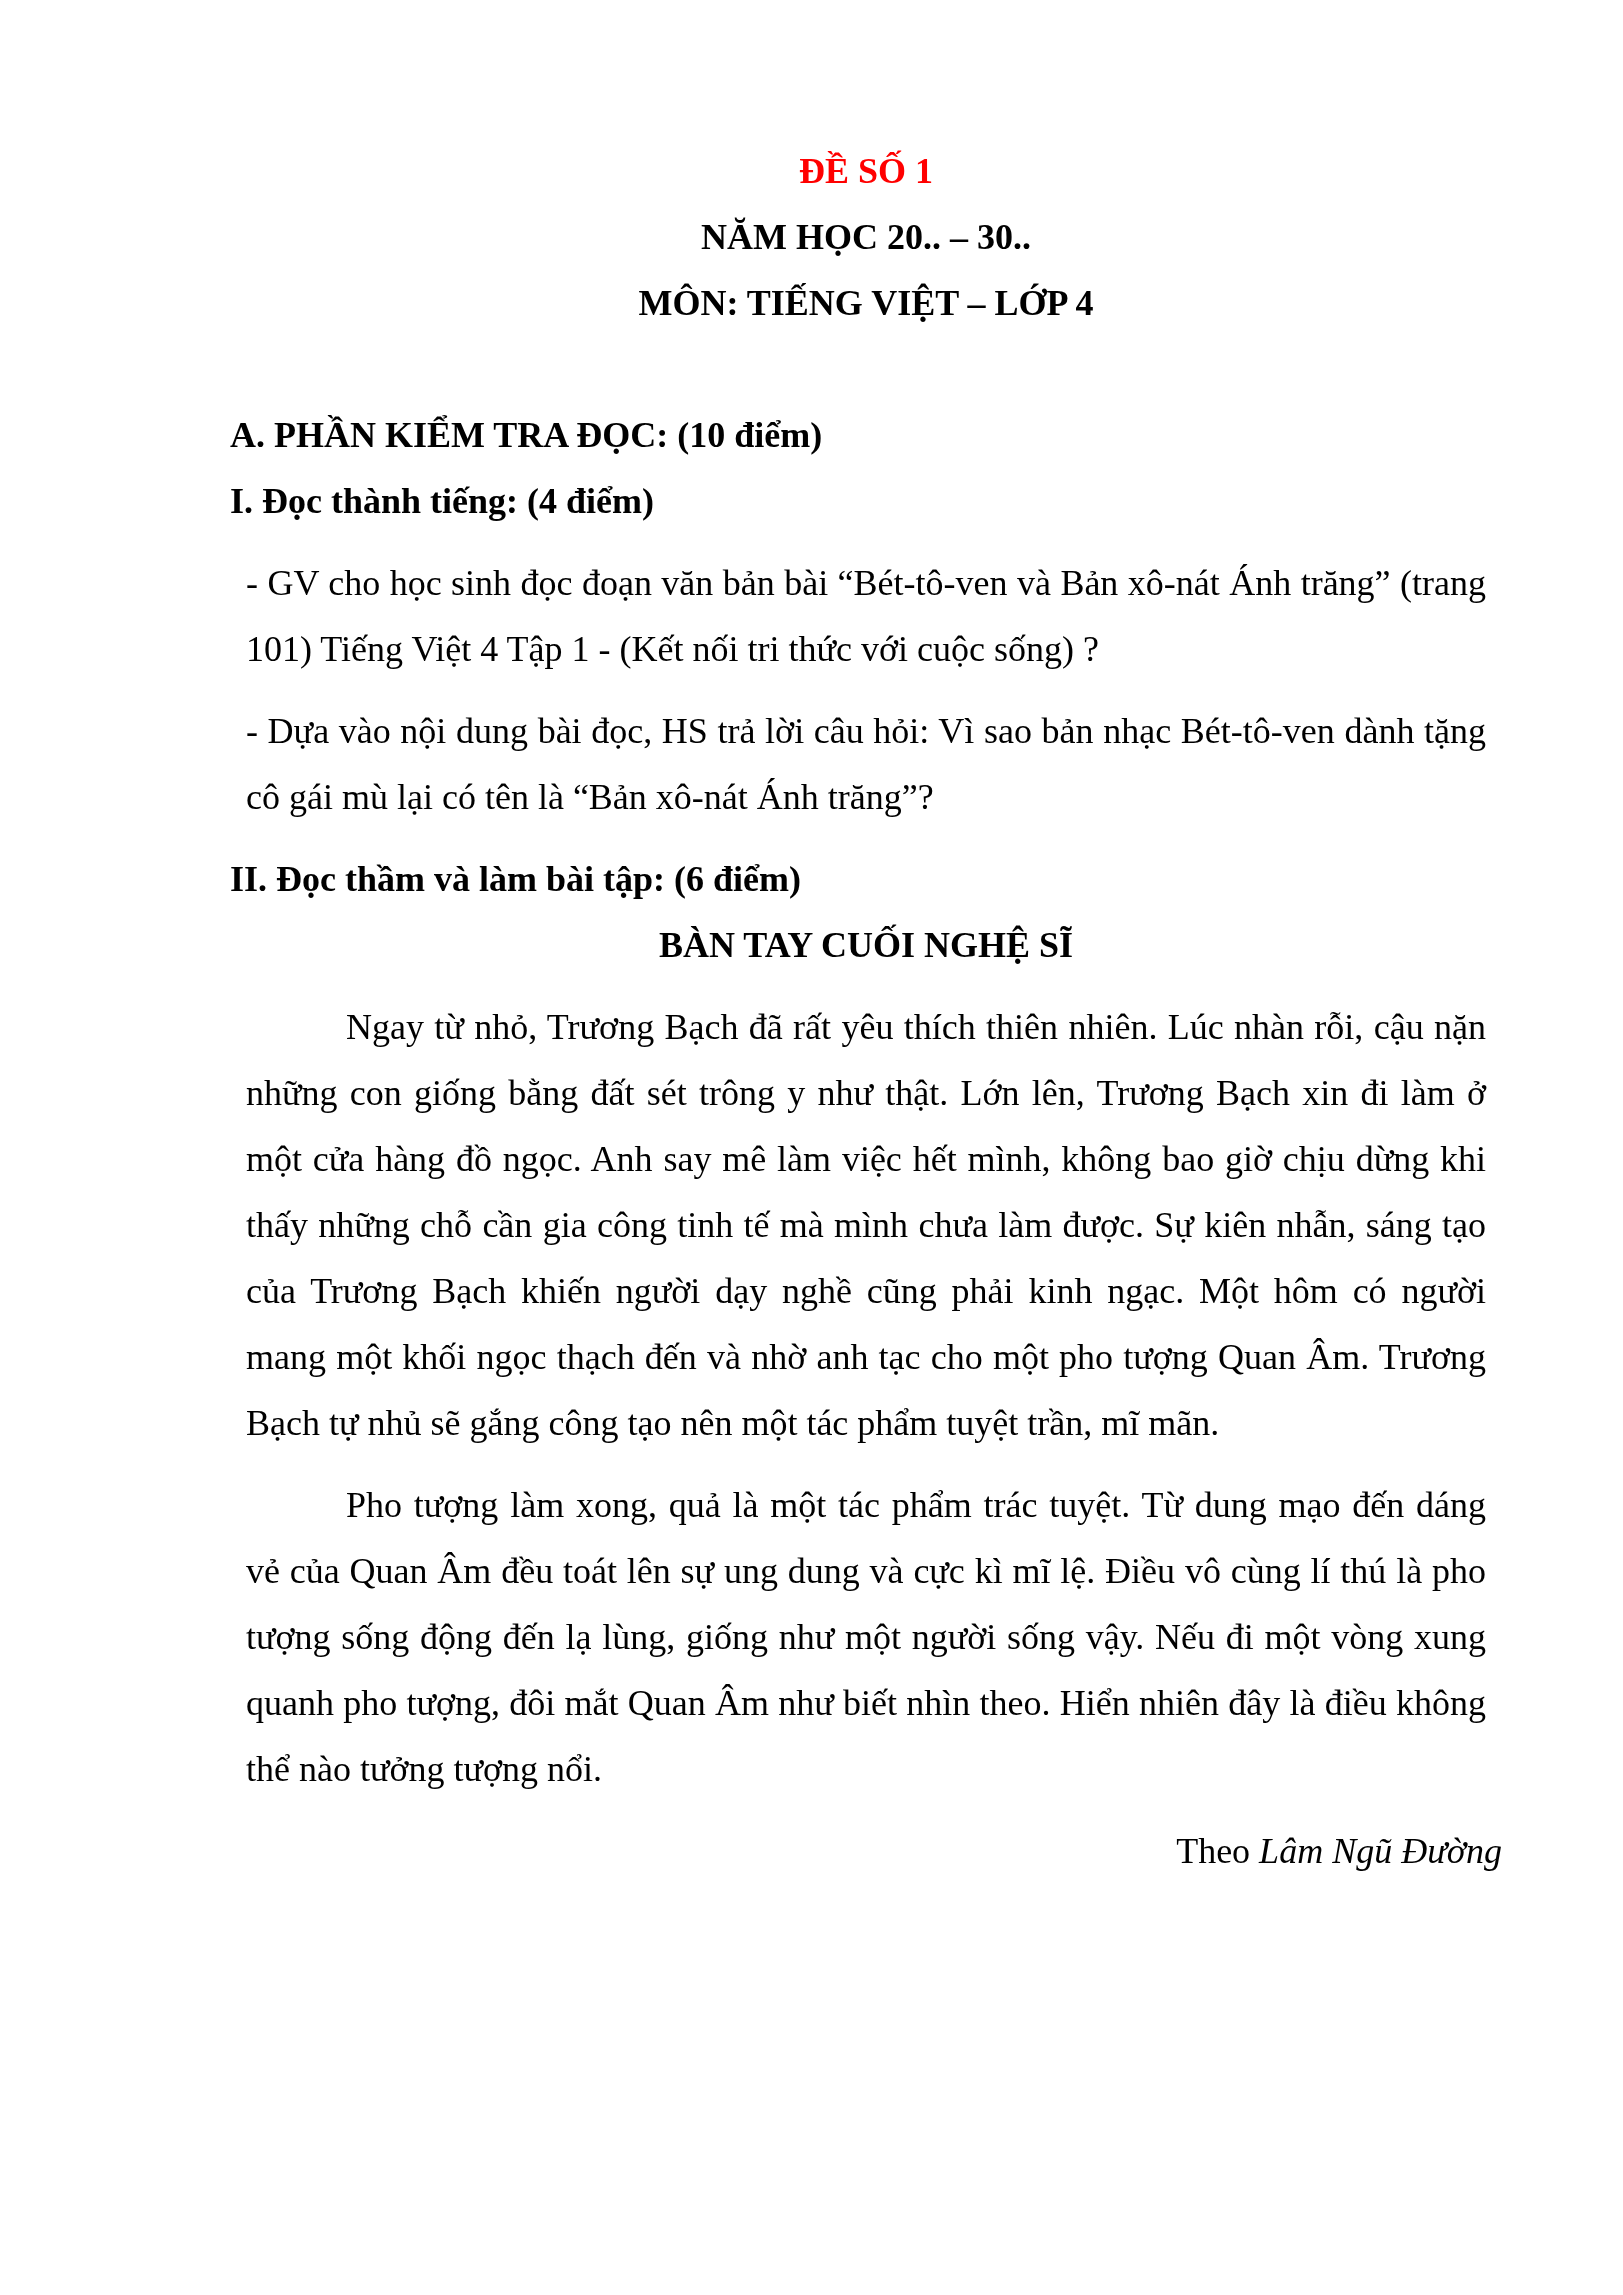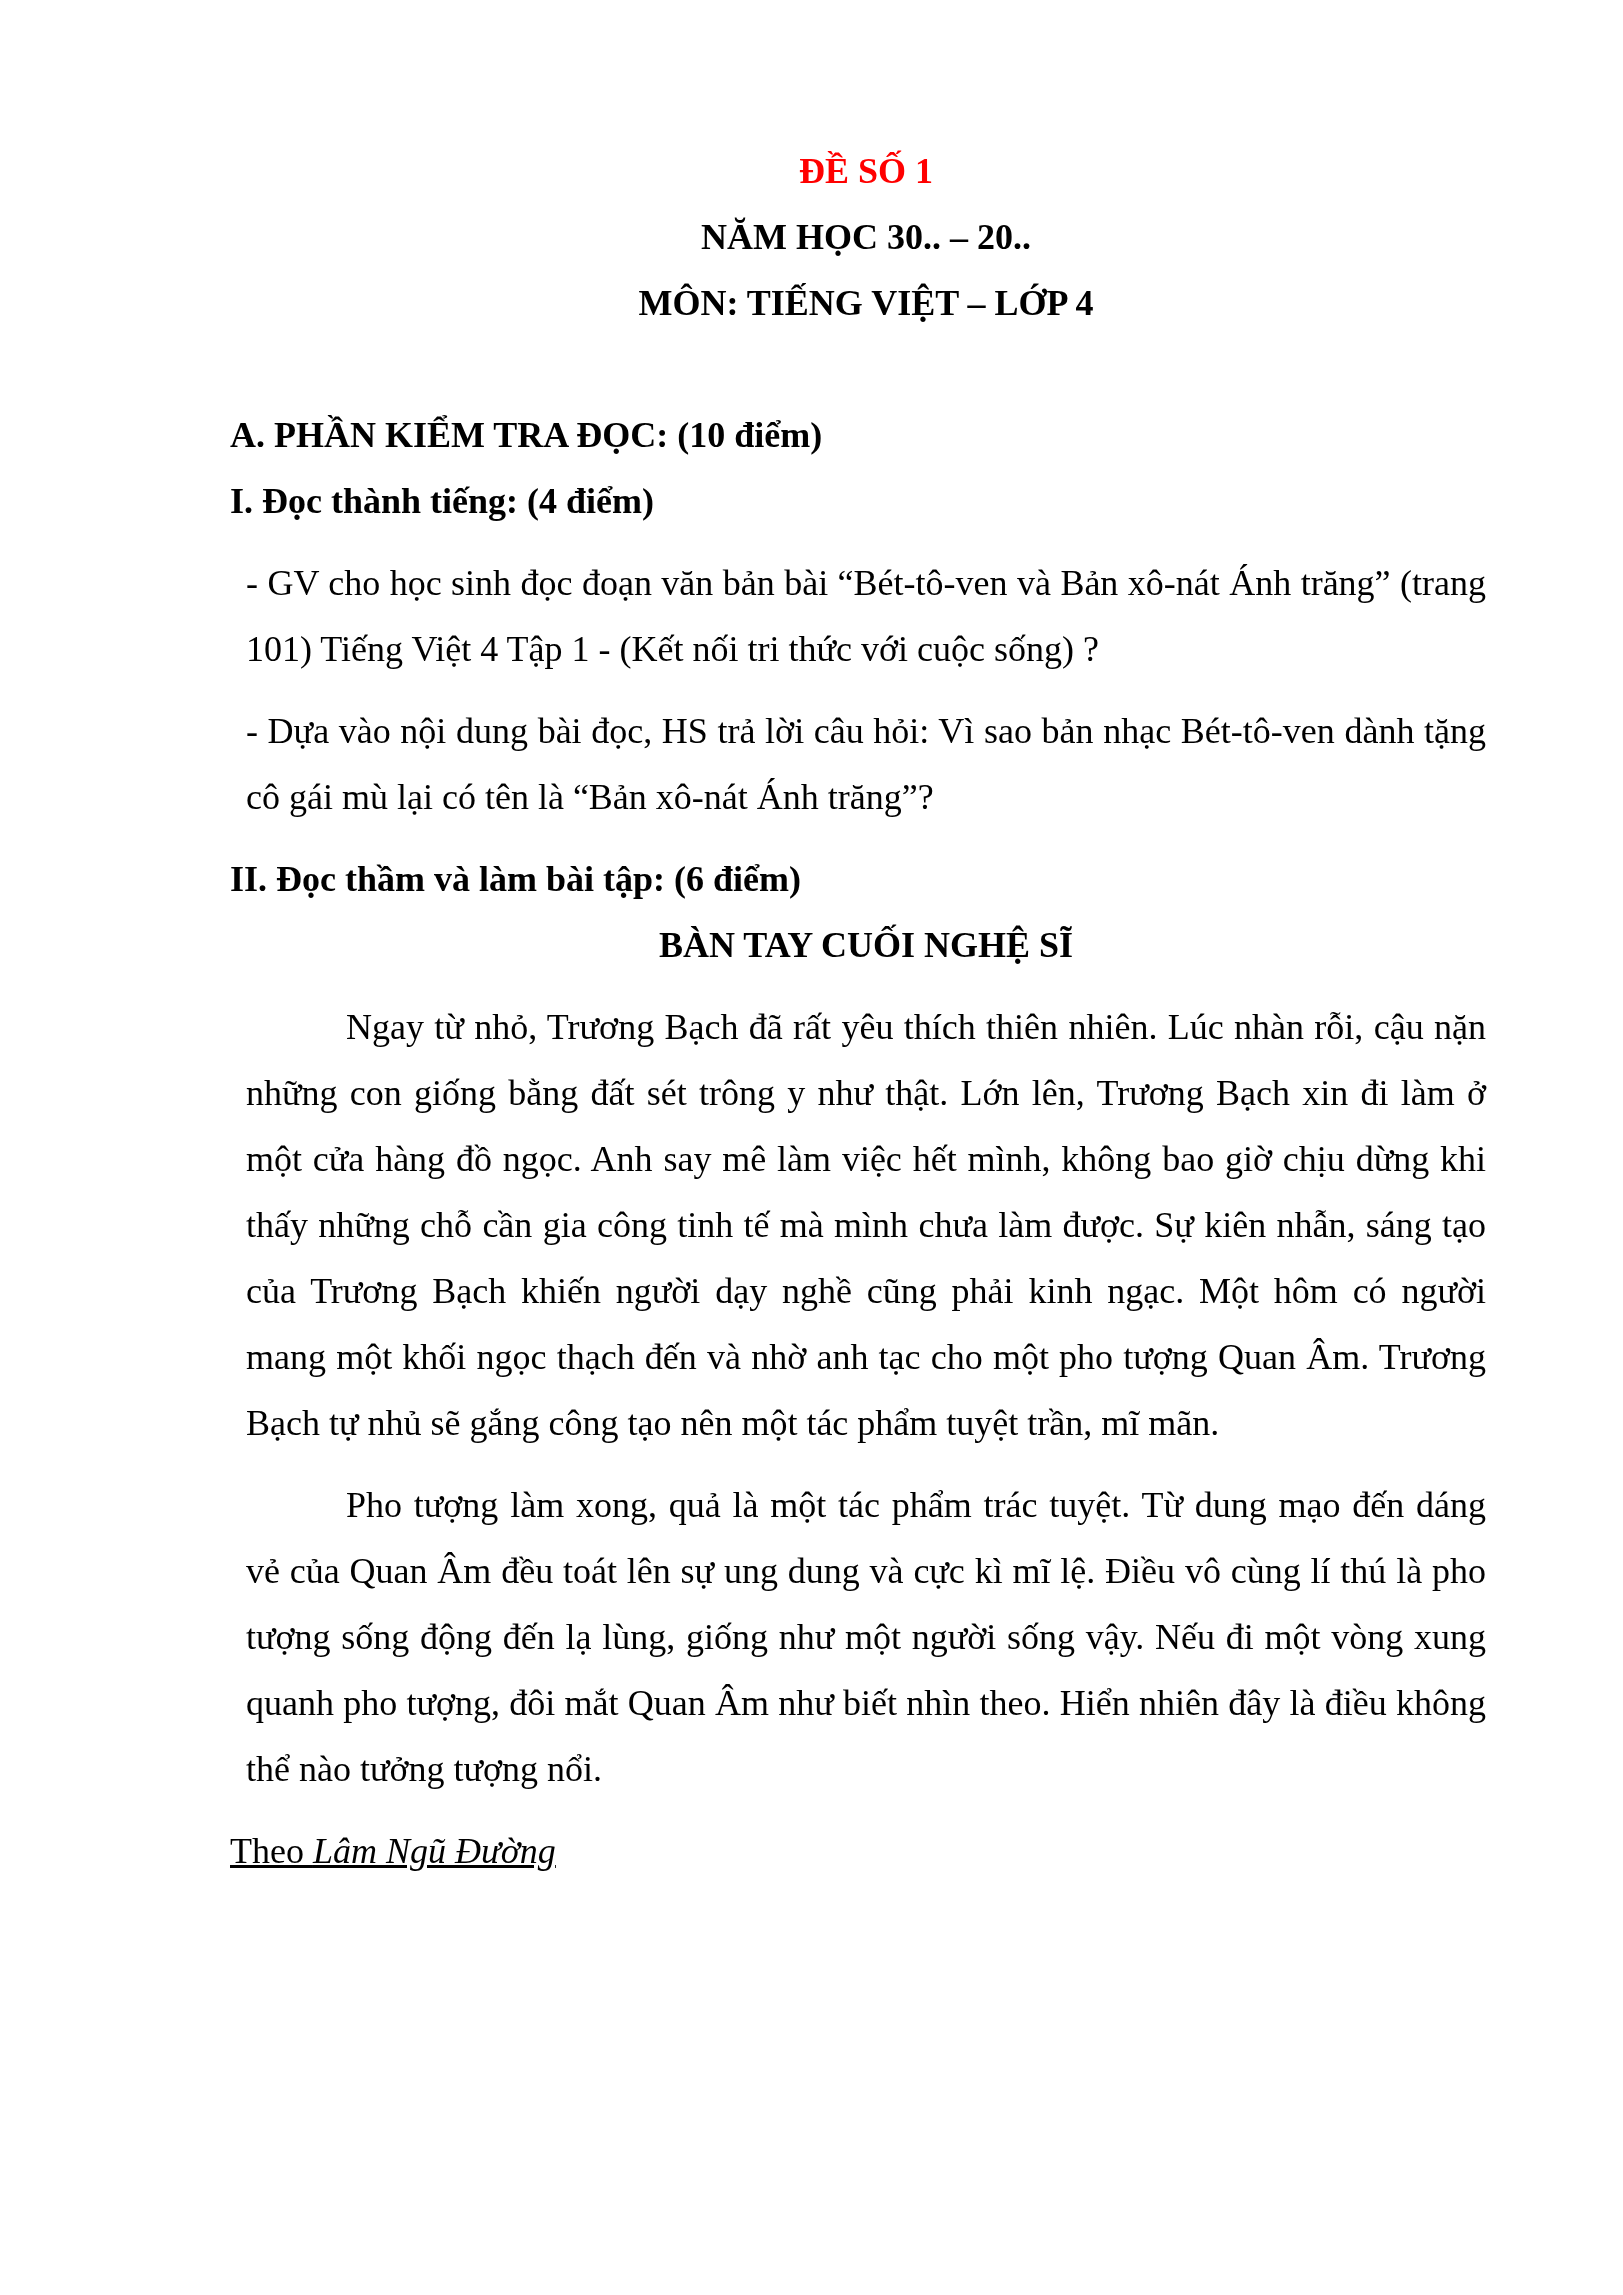--- a/index.html
+++ b/index.html
@@ -40,38 +40,37 @@
     margin: 16px;
     line-height: 66px;
     text-align: justify;
     text-justify: inter-word;
   }
   p.indent {
     text-indent: 100px;
   }
   .attribution {
     line-height: 66px;
-    text-align: left;
+    text-align: right;
     margin: 0;
-    text-decoration: underline;
   }
   .attribution .author {
     font-style: italic;
   }
 </style>
 </head>
 <body>
 
 <div class="page">
   <div class="content">
 
     <div class="line center bold accent">ĐỀ SỐ 1</div>
 
 
-    <div class="line center bold">NĂM HỌC 30.. – 20..</div>
+    <div class="line center bold">NĂM HỌC 20.. – 30..</div>
 
     <div class="line center bold">MÔN: TIẾNG VIỆT – LỚP 4</div>
 
     <div class="spacer"></div>
 
     <div class="line bold">A. PHẦN KIỂM TRA ĐỌC: (10 điểm)</div>
 
     <div class="line bold">I. Đọc thành tiếng: (4 điểm)</div>
 
     <p class="body-par">- GV cho học sinh đọc đoạn văn bản bài “Bét-tô-ven và Bản xô-nát Ánh trăng” (trang 101) Tiếng Việt 4 Tập 1 - (Kết nối tri thức với cuộc sống) ?</p>

